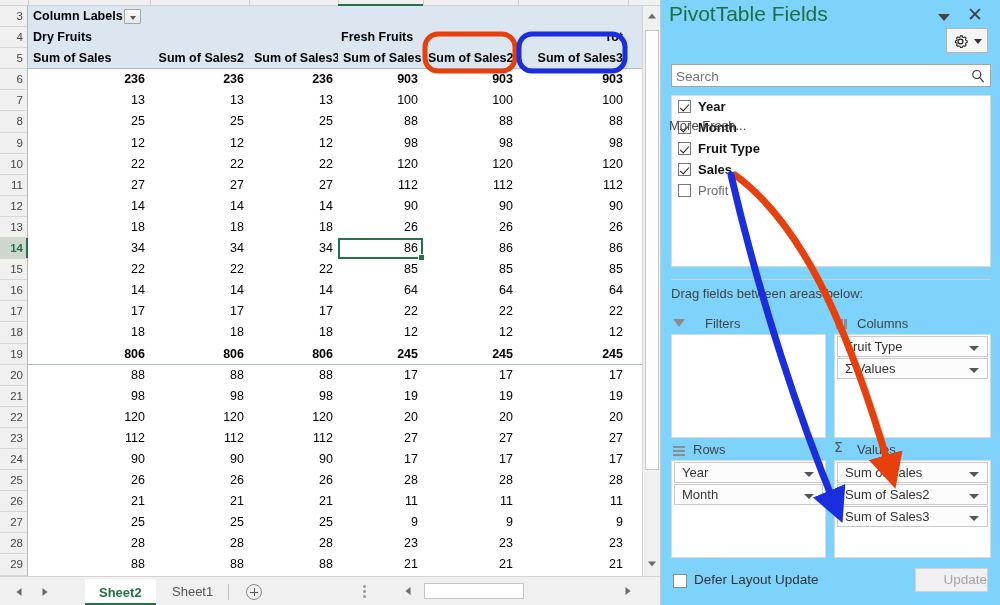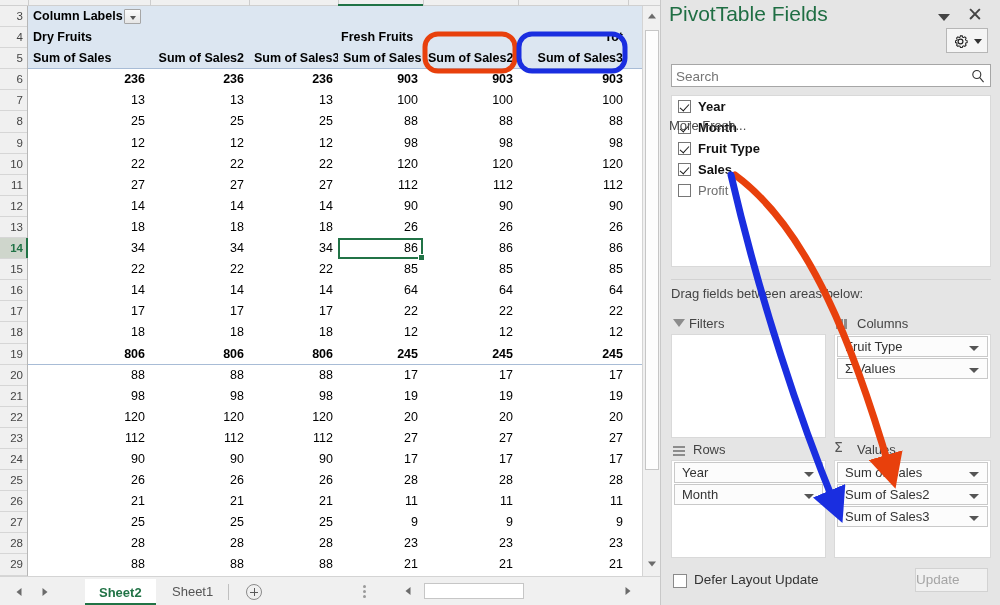--- a/index.html
+++ b/index.html
@@ -147,21 +147,21 @@
   #hthumb {
     position: absolute; top: 1px; height: 16px;
     background: #ffffff; border: 1px solid #c6c6c6;
   }
   .hsb { position: absolute; top: 1px; width: 17px; height: 16px; background: #f0f0f0; }
 
   
   #pivot-panel {
     position: absolute; left: 660px; top: 0;
     width: 340px; height: 605px;
-    background: #e5e5e5;
+    background: #7dd3fc;
     border-left: 1px solid #c8c8c8;
   }
   #panel-title {
     position: absolute; left: 8px; top: 2px;
     font-size: 21px; color: #1f6e43;
     font-family: "Liberation Sans", sans-serif;
   }
   #panel-dd {
     position: absolute; right: 46px; top: 8px; width: 20px; height: 18px;
   }
@@ -269,21 +269,21 @@
   }
   #defer-label {
     position: absolute; left: 33px; top: 572px;
     font-size: 13.5px; color: #333;
   }
   #update-btn {
     position: absolute; right: 12px; top: 568px;
     width: 73px; height: 24px;
     background: #f0f0f0; border: 1px solid #d2d2d2;
     font-size: 13.5px; color: #a5a5a5;
-    text-align: left; line-height: 22px;
+    text-align: right; line-height: 22px;
   }
 
   
   #annotations {
     position: absolute; left: 0; top: 0; width: 1000px; height: 605px;
     pointer-events: none;
   }
 </style>
 </head>
 <body>
@@ -640,21 +640,21 @@
         <div class="field-item">
           <span class="chk"></span>
           <span class="field-label off">Profit</span>
         </div>
       </div>
     <div id="more-tables">More Fresh...</div>
 
     <div id="drag-sep"></div>
     <div id="drag-label">Drag fields between areas below:</div>
 
-    <div class="area-head" style="left:28px; top:316px;">Filters</div>
+    <div class="area-head" style="left:44px; top:316px;">Filters</div>
     <i class="ic ic-filter" style="left:12px; top:319px;"></i>
     <div class="area-box" id="box-filters" style="left:10px; top:334px; width:155px; height:104px;"></div>
 
     <div class="area-head" style="left:196px; top:316px;">Columns</div>
     <span class="ic ic-cols" style="left:175px; top:319px;"><span></span><span></span><span></span></span>
     <div class="area-box" id="box-columns" style="left:173px; top:334px; width:157px; height:104px;">
         <div class="pill"><span>Fruit Type</span><i class="ddtri"></i></div>
         <div class="pill"><span>Σ Values</span><i class="ddtri"></i></div>
       </div>
 

